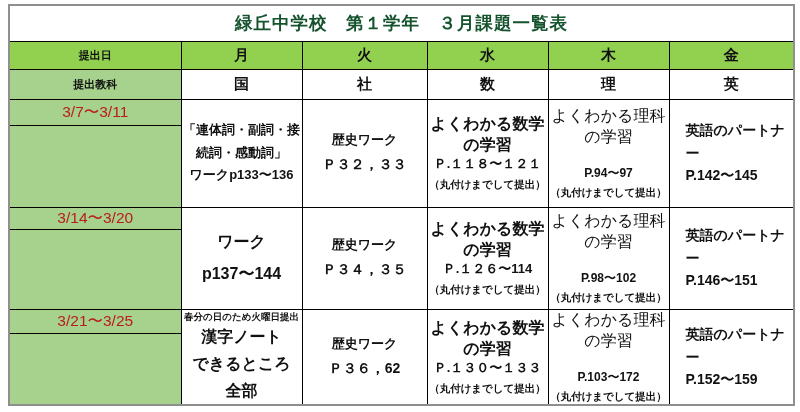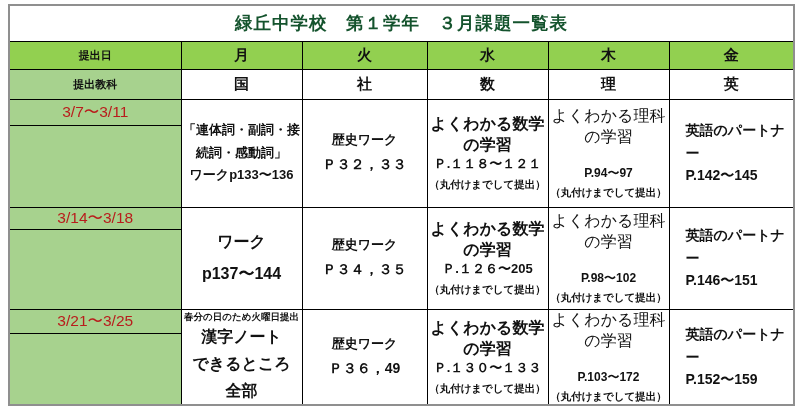--- a/index.html
+++ b/index.html
@@ -129,30 +129,30 @@
           <span class="rika-note">（丸付けまでして提出）</span>
         </td>
         <td rowspan="2" class="eigo">英語のパートナー
 P.142〜145</td>
       </tr>
       <tr class="r-d1b">
         <td class="pale"></td>
       </tr>
 
       <tr class="r-d2a">
-        <td class="pale date-label">3/14〜3/18</td>
+        <td class="pale date-label">3/14〜3/20</td>
         <td rowspan="2" class="task koku2 pre">ワーク
 p137〜144</td>
         <td rowspan="2" class="task">
           <span class="sha-title">歴史ワーク</span>
           <span class="sha-pages">Ｐ３４，３５</span>
         </td>
         <td rowspan="2" class="task">
           <span class="sug-title">よくわかる数学の学習</span>
-          <span class="sug-pages">Ｐ.１２６〜205</span>
+          <span class="sug-pages">Ｐ.１２６〜114</span>
           <span class="sug-note">（丸付けまでして提出）</span>
         </td>
         <td rowspan="2" class="task">
           <span class="rika-title">よくわかる理科の学習</span>
           <span class="rika-pages">P.98〜102</span>
           <span class="rika-note">（丸付けまでして提出）</span>
         </td>
         <td rowspan="2" class="eigo">英語のパートナー
 P.146〜151</td>
       </tr>
@@ -163,21 +163,21 @@
       <tr class="r-d3a">
         <td class="pale date-label">3/21〜3/25</td>
         <td rowspan="2" class="task">
           <span class="koku3-note">春分の日のため火曜日提出</span>
           <span class="koku3-text pre">漢字ノート
 できるところ
 全部</span>
         </td>
         <td rowspan="2" class="task">
           <span class="sha-title">歴史ワーク</span>
-          <span class="sha-pages">Ｐ３６，49</span>
+          <span class="sha-pages">Ｐ３６，62</span>
         </td>
         <td rowspan="2" class="task">
           <span class="sug-title">よくわかる数学の学習</span>
           <span class="sug-pages">Ｐ.１３０〜１３３</span>
           <span class="sug-note">（丸付けまでして提出）</span>
         </td>
         <td rowspan="2" class="task">
           <span class="rika-title">よくわかる理科の学習</span>
           <span class="rika-pages">P.103〜172</span>
           <span class="rika-note">（丸付けまでして提出）</span>

